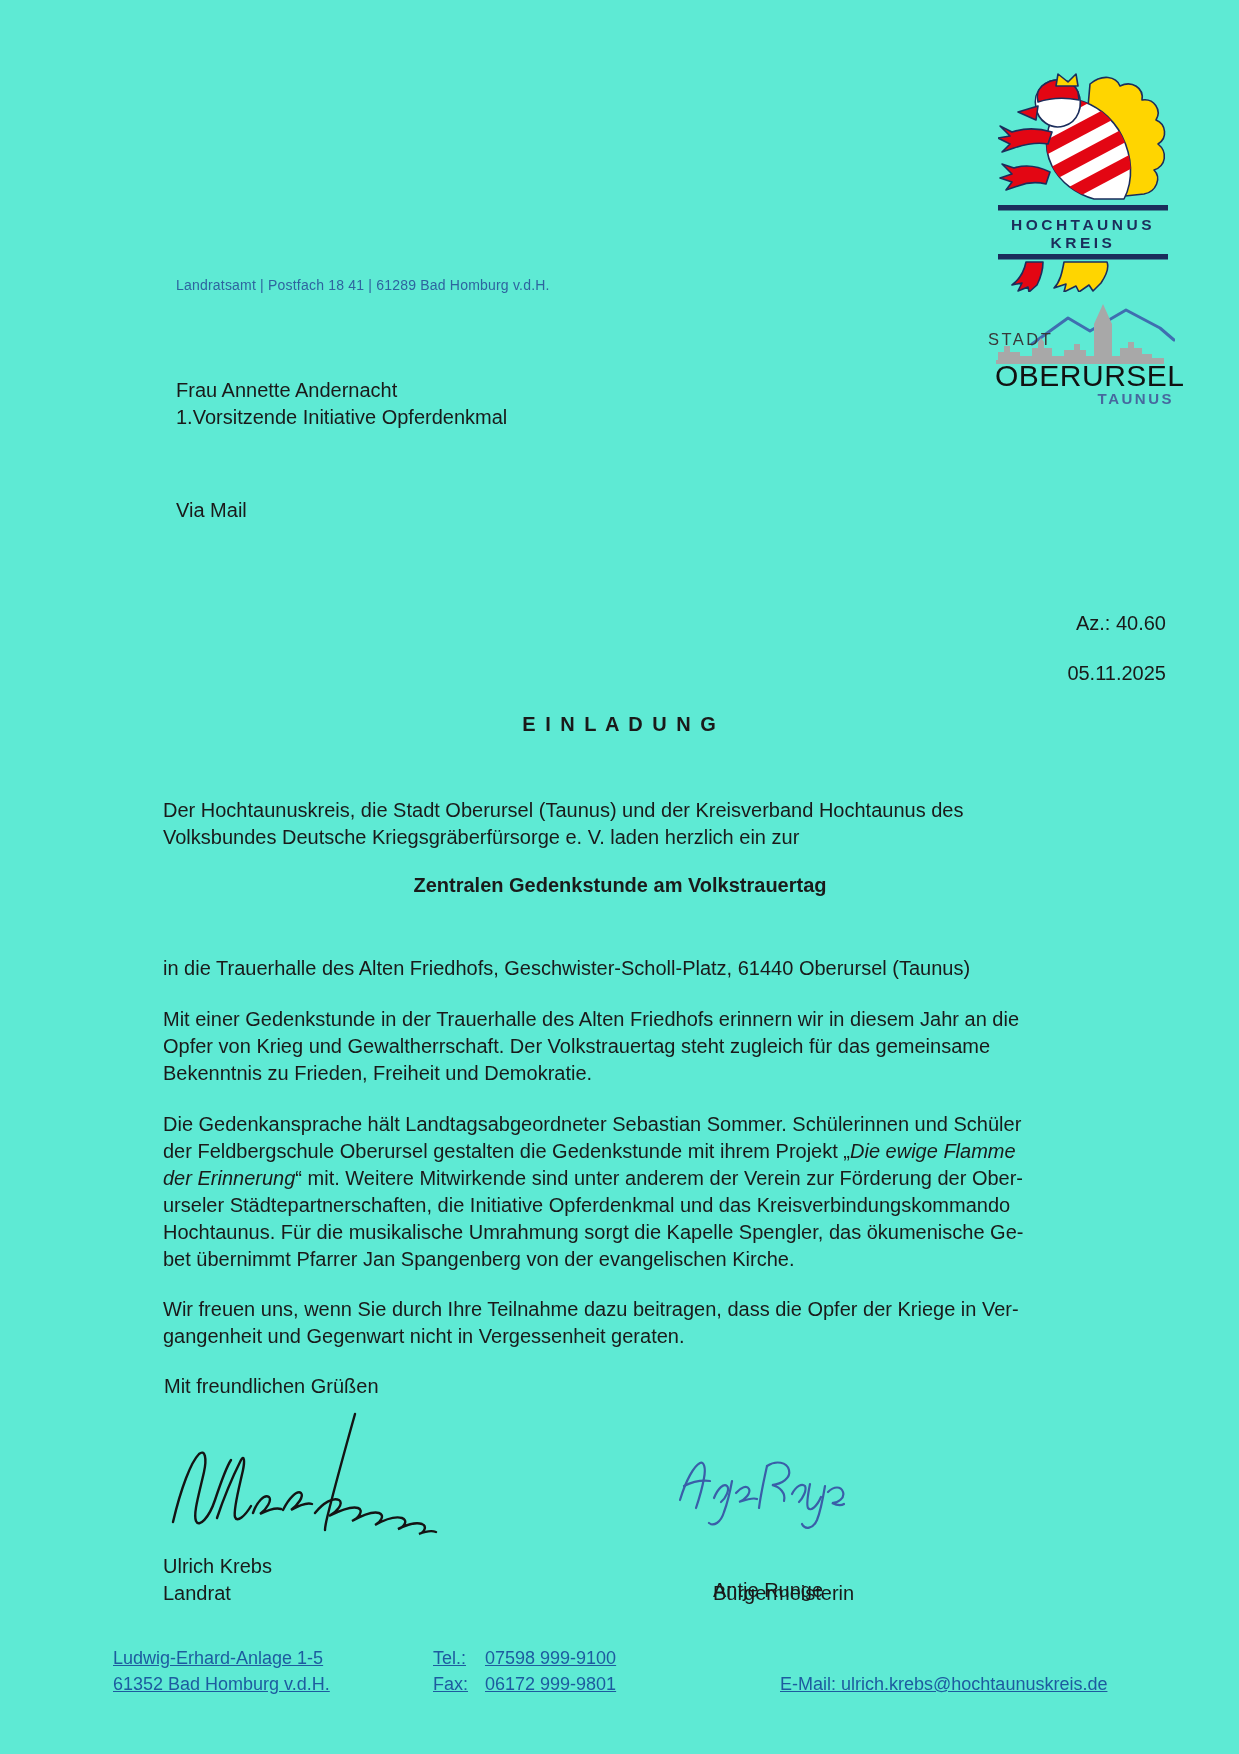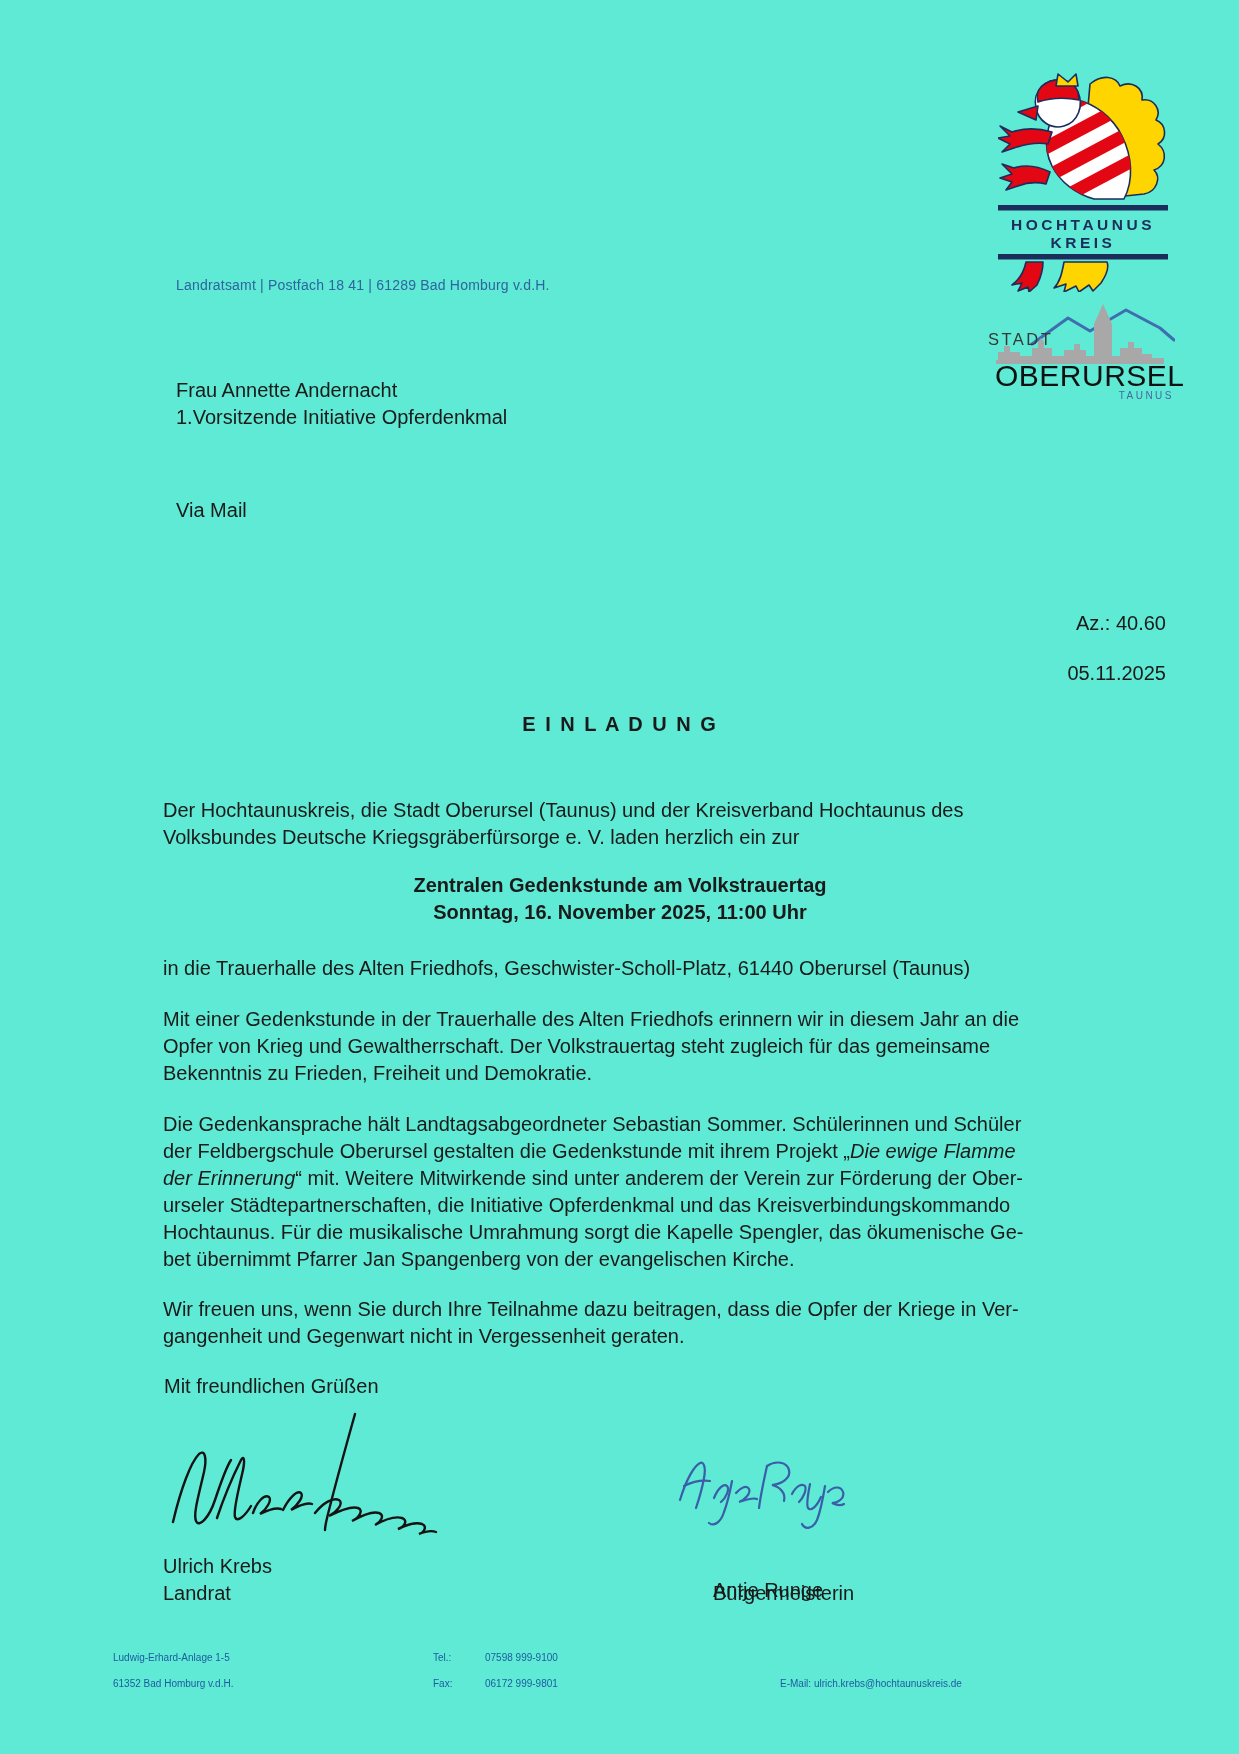--- a/index.html
+++ b/index.html
@@ -8,25 +8,25 @@
     position:relative; width:1239px; height:1754px; background:#5eead4;
     font-family:"Liberation Sans", sans-serif; color:#1a1a1a; overflow:hidden;
   }
   .abs { position:absolute; }
   .t { font-size:20px; line-height:27px; white-space:nowrap; color:#1a1a1a; }
   .center { left:150px; width:940px; text-align:center; }
   .bold { font-weight:bold; }
   .sender { font-size:14px; color:#2e649f; letter-spacing:0.2px; white-space:nowrap; }
   .heading { font-weight:bold; font-size:20px; letter-spacing:2px; }
   .right-align { text-align:right; }
-  .footer-txt { font-size:10px; line-height:26px; color:#1d5b9f; white-space:nowrap; }
+  .footer-txt { font-size:18px; line-height:26px; color:#1d5b9f; white-space:nowrap;text-decoration:underline; }
   .footer-row { display:flex; }
   .footer-label { width:52px; }
   .obername { font-size:30px; font-weight:500; color:#111; letter-spacing:0.5px; white-space:nowrap; }
-  .taunus { font-size:10px; color:#47689e; letter-spacing:2.5px; white-space:nowrap; }
+  .taunus { font-size:15px; color:#47689e; letter-spacing:2.5px; white-space:nowrap;font-weight:bold; }
   a.mail { color:#1d5b9f; text-decoration:none; }
   svg text { font-family:"Liberation Sans", sans-serif; }
 </style>
 </head>
 <body>
 
 <div class="page">
 
   <svg class="abs" style="left:998px; top:72px;" width="170" height="220" viewBox="0 0 170 220">
     <g stroke="#1b2d5b" stroke-width="1.6" stroke-linejoin="round">
@@ -92,21 +92,20 @@
   <div class="abs t" style="left:176px; top:497px;">Via Mail</div>
 
   <div class="abs t right-align" style="right:73px; top:610px;">Az.: 40.60</div>
   <div class="abs t right-align" style="right:73px; top:660px;">05.11.2025</div>
 
   <div class="abs t center heading" style="top:711px;">E I N L A D U N G</div>
 
   <div class="abs t center bold" style="top:872px;">Zentralen Gedenkstunde am Volkstrauertag</div>
 
   <div class="abs t" style="left:163px; top:797px;">Der Hochtaunuskreis, die Stadt Oberursel (Taunus) und der Kreisverband Hochtaunus des<br>Volksbundes Deutsche Kriegsgräberfürsorge e. V. laden herzlich ein zur</div>
-  <div class="abs t center bold" style="top:899px;">Sonntag, 16. November 2025, 11:00 Uhr</div>
 
   <div class="abs t" style="left:163px; top:955px;text-align:center;">in die Trauerhalle des Alten Friedhofs, Geschwister-Scholl-Platz, 61440 Oberursel (Taunus)</div>
 
   <div class="abs t" style="left:163px; top:1006px;">Mit einer Gedenkstunde in der Trauerhalle des Alten Friedhofs erinnern wir in diesem Jahr an die<br>Opfer von Krieg und Gewaltherrschaft. Der Volkstrauertag steht zugleich für das gemeinsame<br>Bekenntnis zu Frieden, Freiheit und Demokratie.</div>
   <div class="abs t" style="left:163px; top:1111px;">Die Gedenkansprache hält Landtagsabgeordneter Sebastian Sommer. Schülerinnen und Schüler<br>der Feldbergschule Oberursel gestalten die Gedenkstunde mit ihrem Projekt „<i>Die ewige Flamme</i><br><i>der Erinnerung</i>“ mit. Weitere Mitwirkende sind unter anderem der Verein zur Förderung der Ober-<br>urseler Städtepartnerschaften, die Initiative Opferdenkmal und das Kreisverbindungskommando<br>Hochtaunus. Für die musikalische Umrahmung sorgt die Kapelle Spengler, das ökumenische Ge-<br>bet übernimmt Pfarrer Jan Spangenberg von der evangelischen Kirche.</div>
   <div class="abs t" style="left:163px; top:1296px;">Wir freuen uns, wenn Sie durch Ihre Teilnahme dazu beitragen, dass die Opfer der Kriege in Ver-<br>gangenheit und Gegenwart nicht in Vergessenheit geraten.</div>
 
   <div class="abs t" style="left:164px; top:1373px;">Mit freundlichen Grüßen</div>
 
   <svg class="abs" style="left:165px; top:1410px;" width="280" height="135" viewBox="0 0 280 135">

